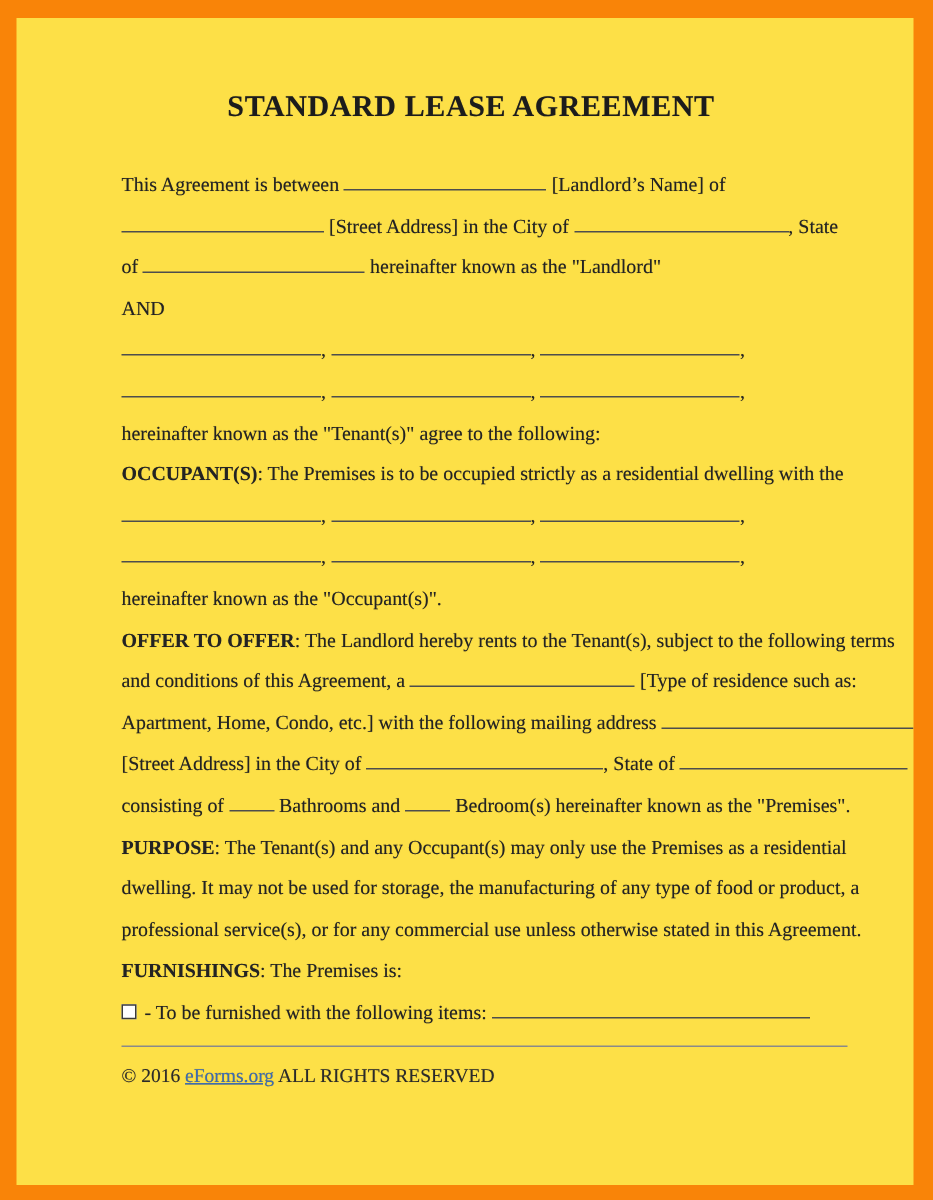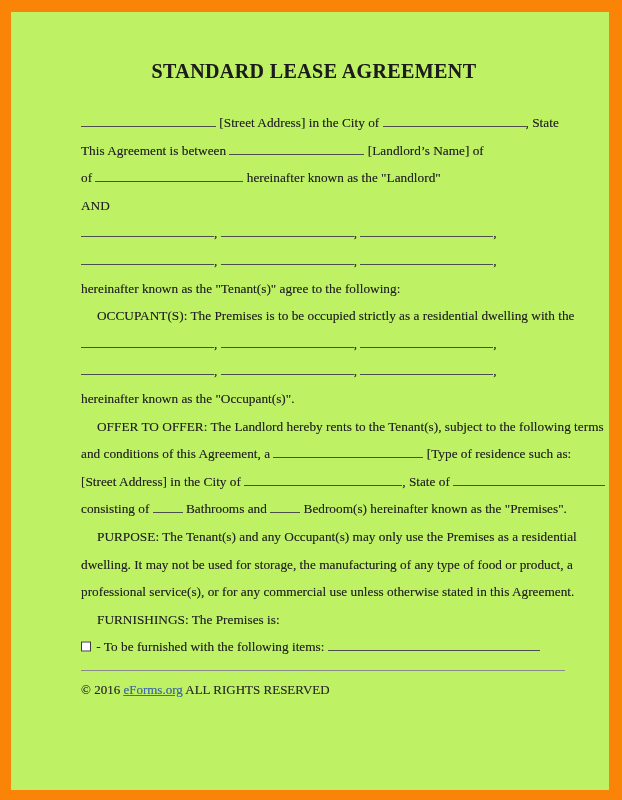--- a/index.html
+++ b/index.html
@@ -9,21 +9,21 @@
     height: 800px;
     background: #ffffff;
     overflow: hidden;
   }
   .frame {
     width: 622px;
     height: 800px;
     border-style: solid;
     border-color: #f98408;
     border-width: 12px 13px 10px 11px;
-    background: #bef264;
+    background: #fde047;
     overflow: hidden;
   }
   .page {
     width: 100%;
     height: 100%;
     padding: 36px 40px 0 70px;
     font-family: "Liberation Serif", "DejaVu Serif", serif;
     color: #232323;
     text-shadow: 0 0 0.5px rgba(40,40,40,0.45);
   }
@@ -35,21 +35,21 @@
     margin: 12px 22px 26px 0;
     color: #1c1c1c;
   }
   .lines { }
   .line {
     line-height: 27.6px;
     height: 27.6px;
     font-size: 13.3px;
     white-space: nowrap;
   }
-  .line .bold { font-weight: normal; margin-left: 16px; }
+  .line .bold { font-weight: bold; }
   .blank {
     display: inline-block;
     height: 4px;
     border-bottom: 1px solid #4d4d4d;
   }
   .checkbox {
     display: inline-block;
     width: 10px;
     height: 10px;
     border: 1.2px solid #3a3a3a;
@@ -76,33 +76,34 @@
 </style>
 </head>
 <body>
 
 <div class="frame">
   <div class="page">
 
     <h1 class="doc-title">STANDARD LEASE AGREEMENT</h1>
 
     <div class="lines">
+        <div class="line"><span>This Agreement is between </span><span class="blank" style="width: 135px;"></span><span> [Landlord’s Name] of</span></div>
         <div class="line"><span class="blank" style="width: 135px;"></span><span> [Street Address] in the City of </span><span class="blank" style="width: 143px;"></span><span>, State</span></div>
-        <div class="line"><span>This Agreement is between </span><span class="blank" style="width: 135px;"></span><span> [Landlord’s Name] of</span></div>
         <div class="line"><span>of </span><span class="blank" style="width: 148px;"></span><span> hereinafter known as the "Landlord"</span></div>
         <div class="line"><span>AND</span></div>
         <div class="line"><span class="blank" style="width: 133px;"></span><span>, </span><span class="blank" style="width: 133px;"></span><span>, </span><span class="blank" style="width: 133px;"></span><span>,</span></div>
         <div class="line"><span class="blank" style="width: 133px;"></span><span>, </span><span class="blank" style="width: 133px;"></span><span>, </span><span class="blank" style="width: 133px;"></span><span>,</span></div>
         <div class="line"><span>hereinafter known as the "Tenant(s)" agree to the following:</span></div>
         <div class="line"><span class="bold">OCCUPANT(S)</span><span>: The Premises is to be occupied strictly as a residential dwelling with the</span></div>
         <div class="line"><span class="blank" style="width: 133px;"></span><span>, </span><span class="blank" style="width: 133px;"></span><span>, </span><span class="blank" style="width: 133px;"></span><span>,</span></div>
         <div class="line"><span class="blank" style="width: 133px;"></span><span>, </span><span class="blank" style="width: 133px;"></span><span>, </span><span class="blank" style="width: 133px;"></span><span>,</span></div>
         <div class="line"><span>hereinafter known as the "Occupant(s)".</span></div>
         <div class="line"><span class="bold">OFFER TO OFFER</span><span>: The Landlord hereby rents to the Tenant(s), subject to the following terms</span></div>
         <div class="line"><span>and conditions of this Agreement, a </span><span class="blank" style="width: 150px;"></span><span> [Type of residence such as:</span></div>
+        <div class="line"><span>Apartment, Home, Condo, etc.] with the following mailing address </span><span class="blank" style="width: 168px;"></span></div>
         <div class="line"><span>[Street Address] in the City of </span><span class="blank" style="width: 158px;"></span><span>, State of </span><span class="blank" style="width: 152px;"></span></div>
         <div class="line"><span>consisting of </span><span class="blank" style="width: 30px;"></span><span> Bathrooms and </span><span class="blank" style="width: 30px;"></span><span> Bedroom(s) hereinafter known as the "Premises".</span></div>
         <div class="line"><span class="bold">PURPOSE</span><span>: The Tenant(s) and any Occupant(s) may only use the Premises as a residential</span></div>
         <div class="line"><span>dwelling. It may not be used for storage, the manufacturing of any type of food or product, a</span></div>
         <div class="line"><span>professional service(s), or for any commercial use unless otherwise stated in this Agreement.</span></div>
         <div class="line"><span class="bold">FURNISHINGS</span><span>: The Premises is:</span></div>
         <div class="line"><span class="checkbox"></span><span> - To be furnished with the following items: </span><span class="blank" style="width: 212px;"></span></div>
       </div>
 
     <div class="footer-divider"></div>

